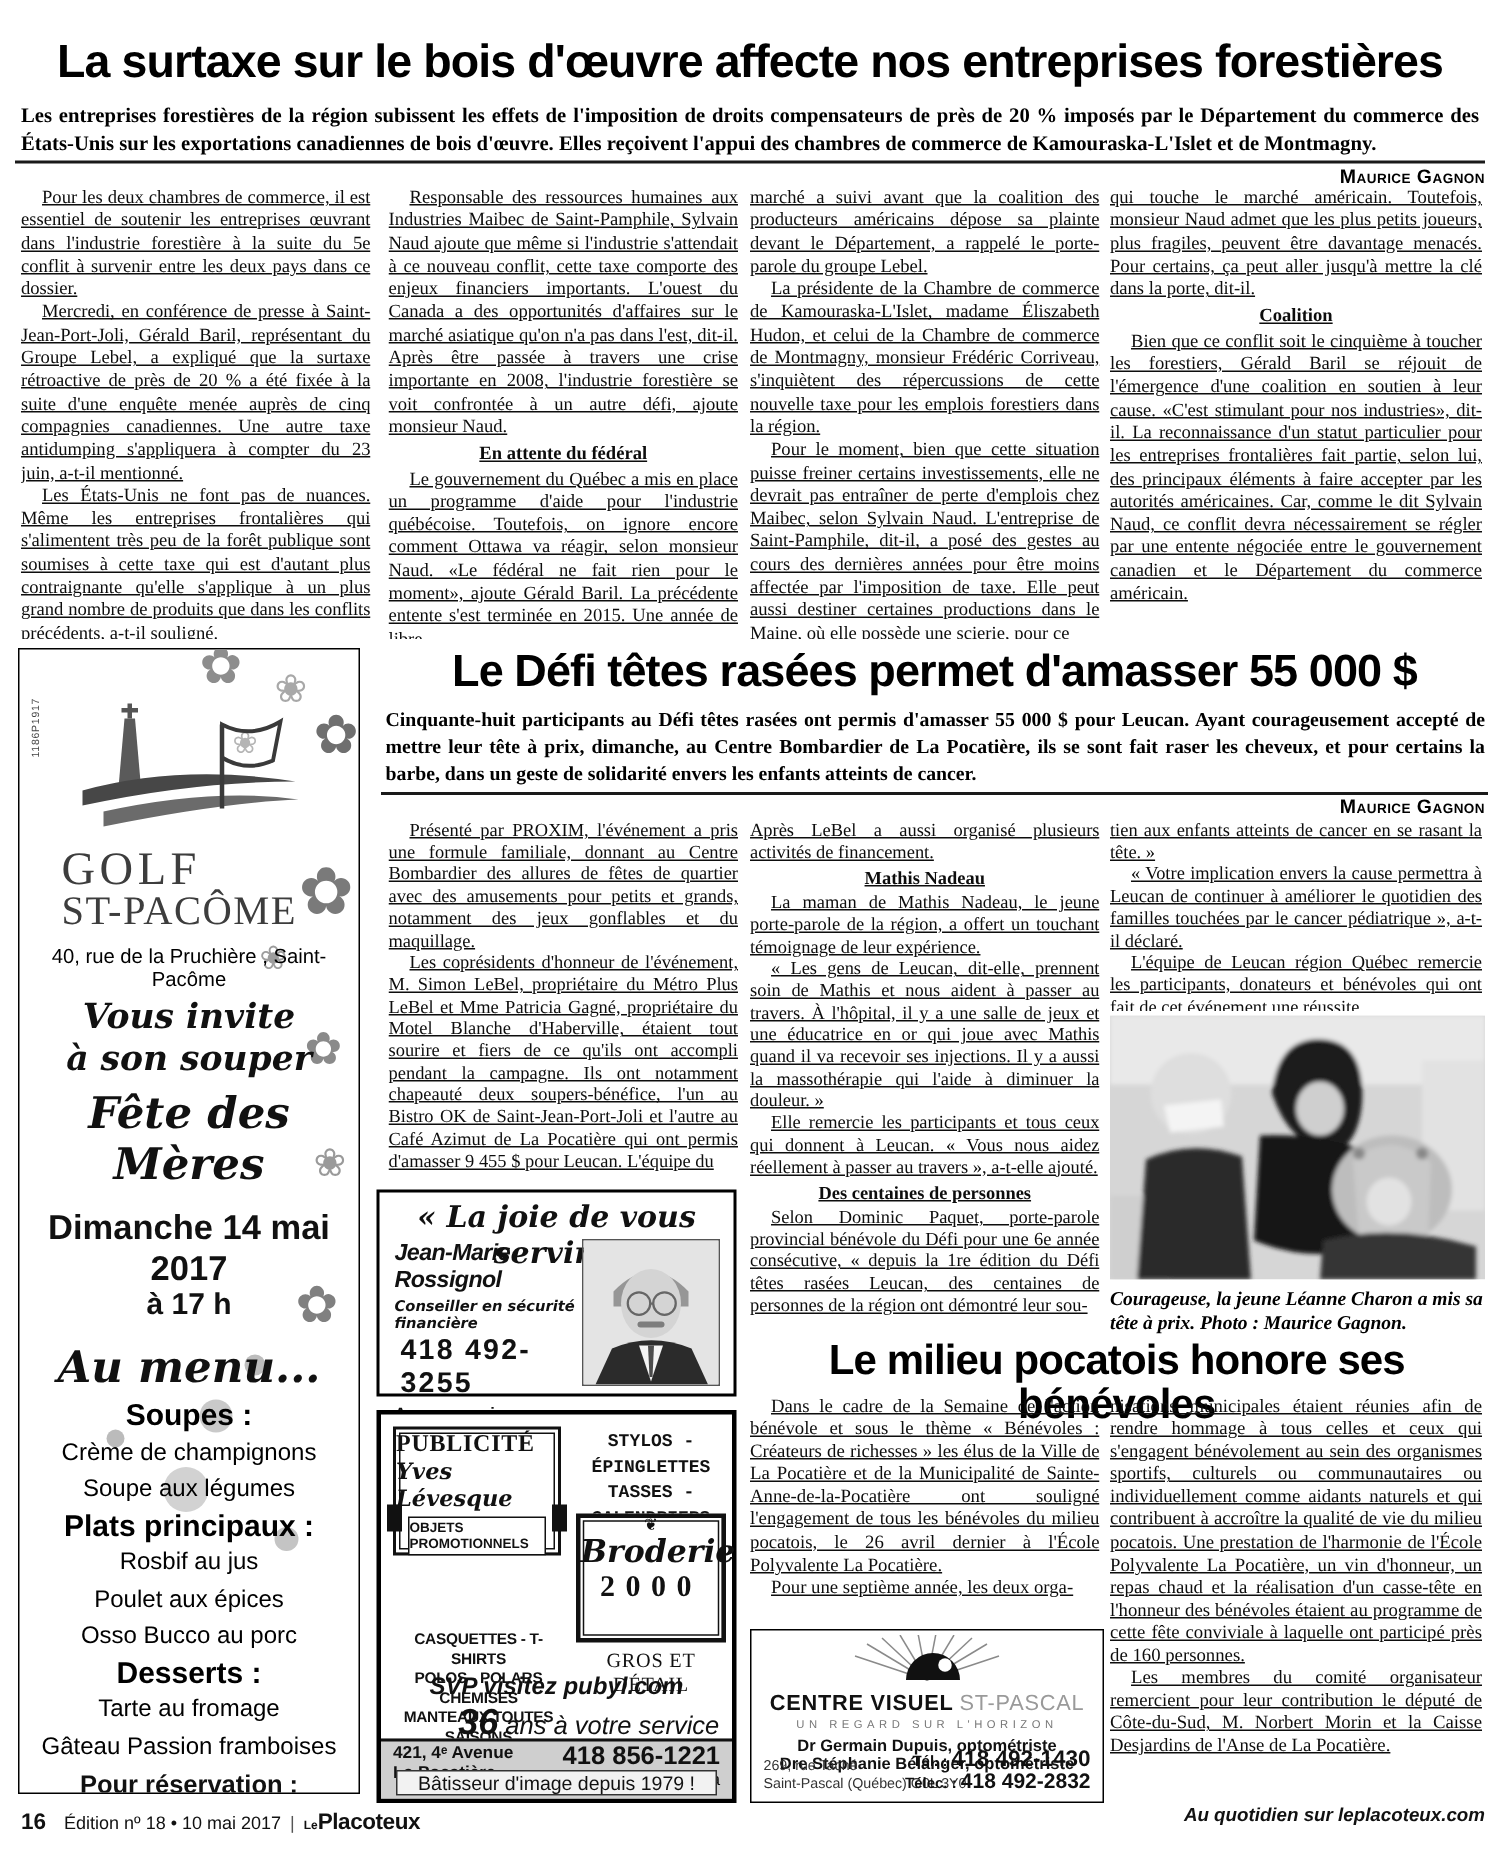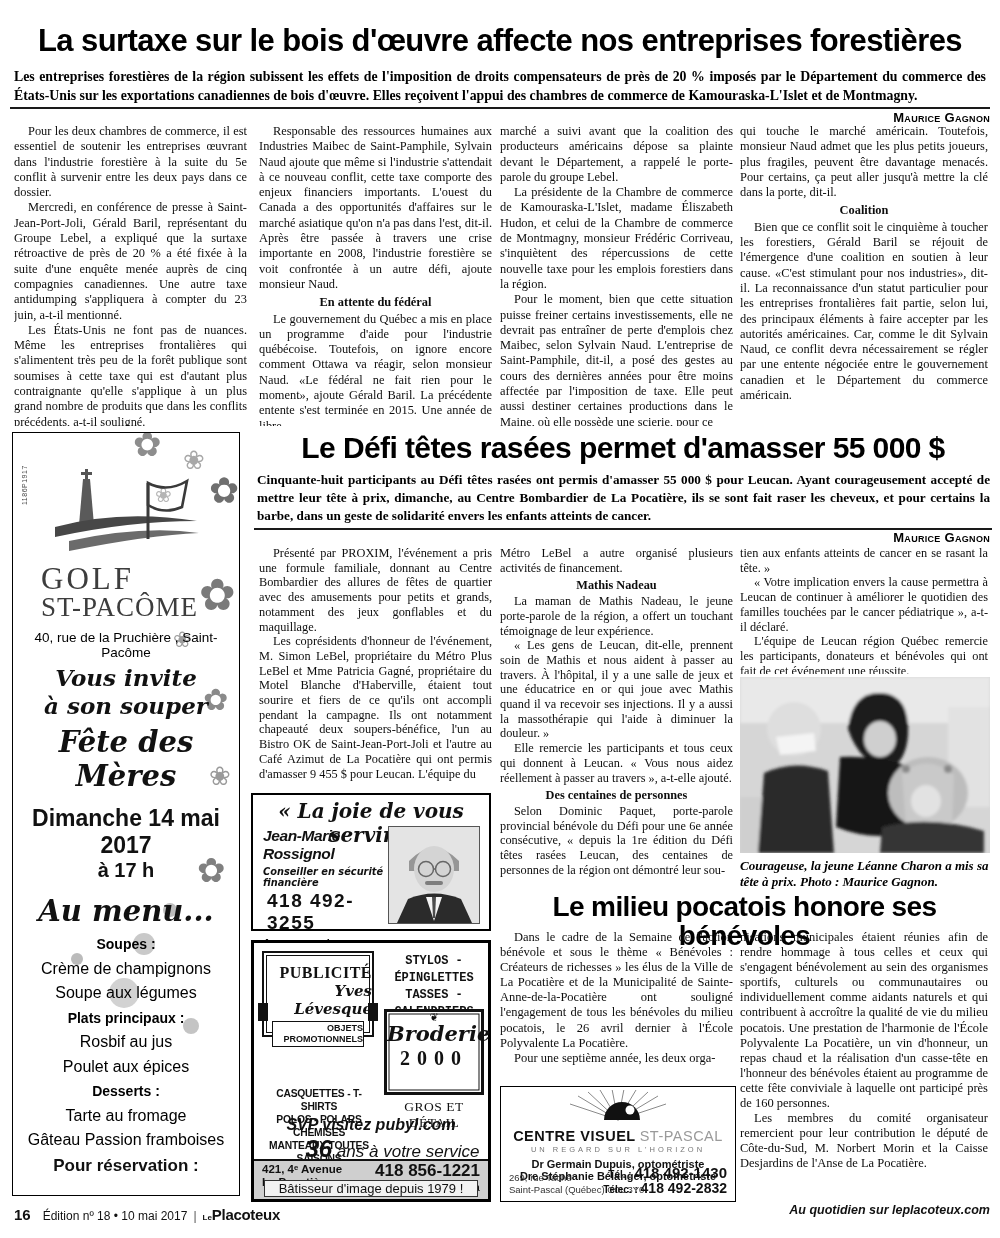--- a/index.html
+++ b/index.html
@@ -3,40 +3,40 @@
 <meta charset="utf-8">
 <style>
 *{margin:0;padding:0;box-sizing:border-box;}
 html,body{background:#fff;}
 body{width:1000px;height:1238px;position:relative;font-family:"Liberation Serif",serif;color:#111;overflow:hidden;}
 .abs{position:absolute;}
 .headline{font-family:"Liberation Sans",sans-serif;font-weight:700;letter-spacing:-0.6px;text-align:center;color:#000;line-height:1.05;}
 .lede{font-weight:700;text-align:justify;color:#000;}
 .rule{border-top:2px solid #1a1a1a;height:0;}
 .byline{font-family:"Liberation Sans",sans-serif;font-weight:700;font-variant:small-caps;text-align:right;font-size:13px;letter-spacing:.3px;color:#000;}
-.bodycol{text-align:justify;overflow:hidden;color:#0d0d0d;}
+.bodycol{text-align:justify;overflow:hidden;color:#0d0d0d;text-decoration:underline;}
 .a1 .bodycol,.a1.bodycol{font-size:12.4px;line-height:15.3px;}
 .a2col{font-size:12.3px;line-height:14.7px;}
 .a3col{font-size:12.5px;line-height:15.1px;}
 .bodycol p{text-indent:14px;}
 .bodycol p.cont{text-indent:0;}
 .subhead{font-weight:700;text-align:center;text-indent:0 !important;margin:3px 0 1px 0;}
 .caption{font-weight:700;font-style:italic;font-size:13px;line-height:16px;color:#000;}
 
 .adbox{border:1.5px solid #000;background:#fff;}
 .vcode{position:absolute;font-family:"Liberation Sans",sans-serif;font-size:7px;letter-spacing:.5px;color:#444;transform:rotate(-90deg);transform-origin:left top;white-space:nowrap;}
 .script{font-family:"DejaVu Serif",serif;font-style:italic;font-weight:700;}
 .golf-inner{position:relative;width:100%;height:100%;text-align:center;overflow:hidden;}
 .golf-inner>*{position:relative;z-index:2;}
 .fl{position:absolute;z-index:1;font-family:"DejaVu Sans",sans-serif;line-height:1;}
 .dot{position:absolute;z-index:1;border-radius:50%;}
 .golf-name{font-family:"Liberation Serif",serif;color:#3d3d3d;text-align:left;margin-left:28px;line-height:1.0;}
 .golf-addr{font-family:"Liberation Sans",sans-serif;font-size:13.5px;margin-top:9px;color:#000;}
 .menu-line{font-family:"Liberation Sans",sans-serif;font-size:16px;line-height:24.5px;color:#000;}
-.menu-head{font-weight:700;font-size:14px;}
+.menu-head{font-weight:700;font-size:20px;}
 .ross-list{font-family:"Liberation Sans",sans-serif;font-weight:700;font-size:11px;line-height:13.5px;letter-spacing:-.2px;}
 .pub-right-list{font-family:Liberation Mono, monospace;font-weight:700;font-size:12px;line-height:17px;}
 .pub-left-list{font-family:"Liberation Sans",sans-serif;font-weight:700;font-size:10.3px;line-height:13px;letter-spacing:-.2px;}
 .cv-small{font-family:"Liberation Sans",sans-serif;}
 .footer-sans{font-family:"Liberation Sans",sans-serif;}
 </style>
 </head>
 <body>
 
 <div class="abs headline" style="top:25px;left:0;width:1000px;font-size:31px;">La surtaxe sur le bois d'œuvre affecte nos entreprises forestières</div>
@@ -68,21 +68,21 @@
 <div class="abs headline" style="top:432px;left:254px;width:738px;font-size:30px;">Le Défi têtes rasées permet d'amasser 55 000 $</div>
 <div class="abs lede" style="top:471px;left:257px;width:733px;font-size:13.2px;line-height:18px;">Cinquante-huit participants au Défi têtes rasées ont permis d'amasser 55 000 $ pour Leucan. Ayant courageusement accepté de mettre leur tête à prix, dimanche, au Centre Bombardier de La Pocatière, ils se sont fait raser les cheveux, et pour certains la barbe, dans un geste de solidarité envers les enfants atteints de cancer.</div>
 <div class="abs rule" style="top:528px;left:254px;width:738px;"></div>
 <div class="abs byline" style="top:530px;left:640px;width:350px;">Maurice Gagnon</div>
 
 <div class="abs bodycol a2col" style="top:546px;left:259px;width:233px;height:240px;">
   <p>Présenté par PROXIM, l'événement a pris une formule familiale, donnant au Centre Bombardier des allures de fêtes de quartier avec des amusements pour petits et grands, notamment des jeux gonflables et du maquillage.</p>
   <p>Les coprésidents d'honneur de l'événement, M. Simon LeBel, propriétaire du Métro Plus LeBel et Mme Patricia Gagné, propriétaire du Motel Blanche d'Haberville, étaient tout sourire et fiers de ce qu'ils ont accompli pendant la campagne. Ils ont notamment chapeauté deux soupers-bénéfice, l'un au Bistro OK de Saint-Jean-Port-Joli et l'autre au Café Azimut de La Pocatière qui ont permis d'amasser 9 455 $ pour Leucan. L'équipe du</p>
 </div>
 <div class="abs bodycol a2col" style="top:546px;left:500px;width:233px;height:340px;">
-  <p class="cont">Métro LeBel a autre organisé plusieurs activités de financement.</p>
+  <p class="cont">Après LeBel a aussi organisé plusieurs activités de financement.</p>
   <p class="subhead">Mathis Nadeau</p>
   <p>La maman de Mathis Nadeau, le jeune porte-parole de la région, a offert un touchant témoignage de leur expérience.</p>
   <p>« Les gens de Leucan, dit-elle, prennent soin de Mathis et nous aident à passer au travers. À l'hôpital, il y a une salle de jeux et une éducatrice en or qui joue avec Mathis quand il va recevoir ses injections. Il y a aussi la massothérapie qui l'aide à diminuer la douleur. »</p>
   <p>Elle remercie les participants et tous ceux qui donnent à Leucan. « Vous nous aidez réellement à passer au travers », a-t-elle ajouté.</p>
   <p class="subhead">Des centaines de personnes</p>
   <p>Selon Dominic Paquet, porte-parole provincial bénévole du Défi pour une 6e année consécutive, « depuis la 1re édition du Défi têtes rasées Leucan, des centaines de personnes de la région ont démontré leur sou-</p>
 </div>
 <div class="abs bodycol a2col" style="top:546px;left:740px;width:248px;height:128px;">
   <p class="cont">tien aux enfants atteints de cancer en se rasant la tête. »</p>
   <p>« Votre implication envers la cause permettra à Leucan de continuer à améliorer le quotidien des familles touchées par le cancer pédiatrique », a-t-il déclaré.</p>
@@ -169,20 +169,21 @@
     <div style="font-family:'Liberation Sans',sans-serif;font-weight:700;font-size:23px;margin-top:12px;">Dimanche 14 mai 2017</div>
     <div style="font-family:'Liberation Sans',sans-serif;font-weight:700;font-size:20px;">à 17 h</div>
     <div class="script" style="font-size:29px;margin-top:12px;">Au menu...</div>
     <div style="margin-top:4px;">
       <div class="menu-line menu-head">Soupes :</div>
       <div class="menu-line">Crème de champignons</div>
       <div class="menu-line">Soupe aux légumes</div>
       <div class="menu-line menu-head">Plats principaux :</div>
       <div class="menu-line">Rosbif au jus</div>
       <div class="menu-line">Poulet aux épices</div>
+      <div class="menu-line">Osso Bucco au porc</div>
       <div class="menu-line menu-head">Desserts :</div>
       <div class="menu-line">Tarte au fromage</div>
       <div class="menu-line">Gâteau Passion framboises</div>
     </div>
     <div style="font-family:'Liberation Sans',sans-serif;font-weight:700;font-size:17px;margin-top:3px;">Pour réservation :</div>
 
   </div>
 </div>
 
 <div class="abs adbox" style="top:793px;left:251px;width:240px;height:138px;border-width:2px;">
@@ -207,21 +208,21 @@
       <rect x="36" y="54" width="18" height="4" rx="2" fill="#7d7d7d"></rect>
       <path d="M8,96 L19,72 Q45,61 72,72 L83,96 Z" fill="#2b2b2b"></path>
       <path d="M37,70 L45,94 L53,70 Z" fill="#f4f4f4"></path>
       <path d="M43,70 L47,70 L46,91 L44,91 Z" fill="#4c4c4c"></path>
     </svg>
   </div>
 </div>
 
 <div class="abs adbox" style="top:940px;left:251px;width:240px;height:262px;border-width:3px;">
 
-  <div style="position:absolute;top:8px;left:8px;width:112px;height:86px;border:2px solid #111;box-shadow:inset 0 0 0 2px #fff,inset 0 0 0 3px #111;text-align:right;padding-top:11px;background:#fff;">
+  <div style="position:absolute;top:8px;left:8px;width:112px;height:86px;border:2px solid #111;box-shadow:inset 0 0 0 2px #fff,inset 0 0 0 3px #111;text-align:left;padding-top:1px;background:#fff;">
     <div style="font-family:'Liberation Serif',serif;font-weight:700;font-size:16px;letter-spacing:.5px;">PUBLICITÉ</div>
     <div class="script" style="font-size:15px;">Yves Lévesque</div>
     <div style="margin:3px auto 0;width:92px;border:1px solid #111;font-family:'Liberation Sans',sans-serif;font-weight:700;font-size:9px;line-height:11px;padding:1px 0;background:#fff;position:relative;z-index:2;">
       <div>OBJETS</div>
       <div>PROMOTIONNELS</div>
     </div>
     <span style="position:absolute;left:-6px;bottom:14px;width:10px;height:18px;background:#111;z-index:1;"></span>
     <span style="position:absolute;right:-6px;bottom:14px;width:10px;height:18px;background:#111;z-index:1;"></span>
   </div>
 

